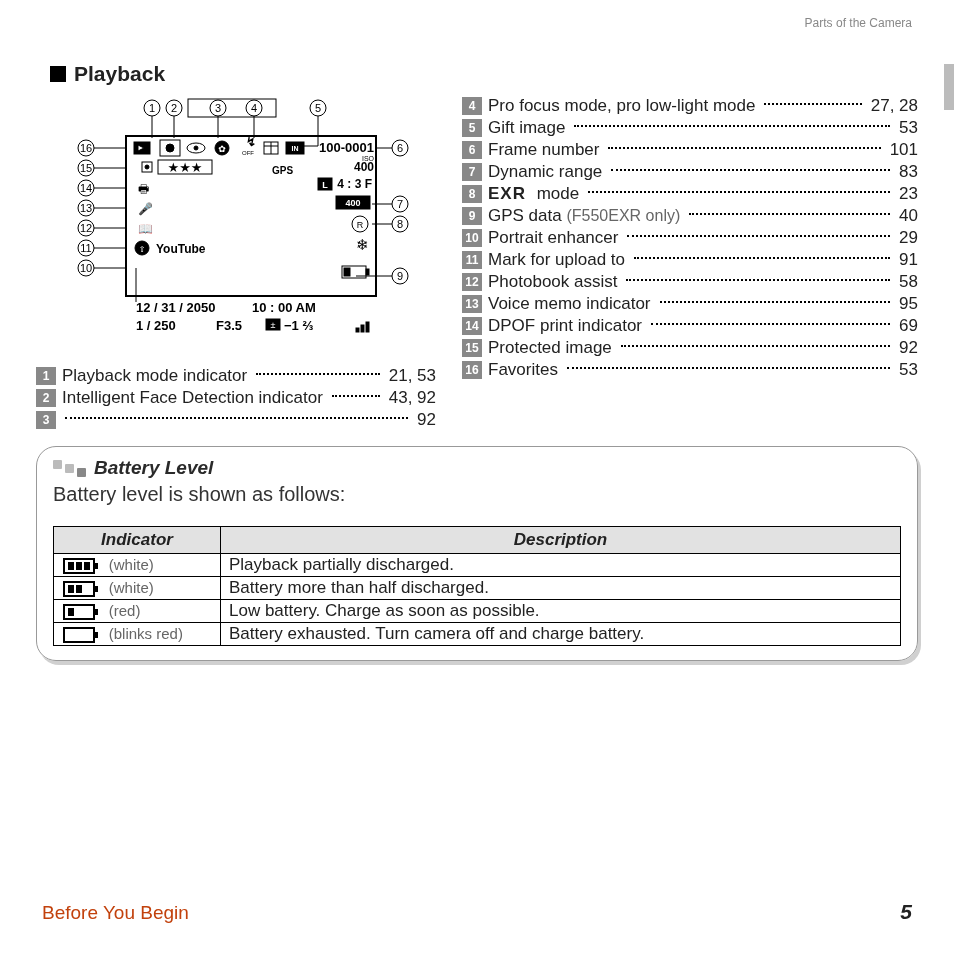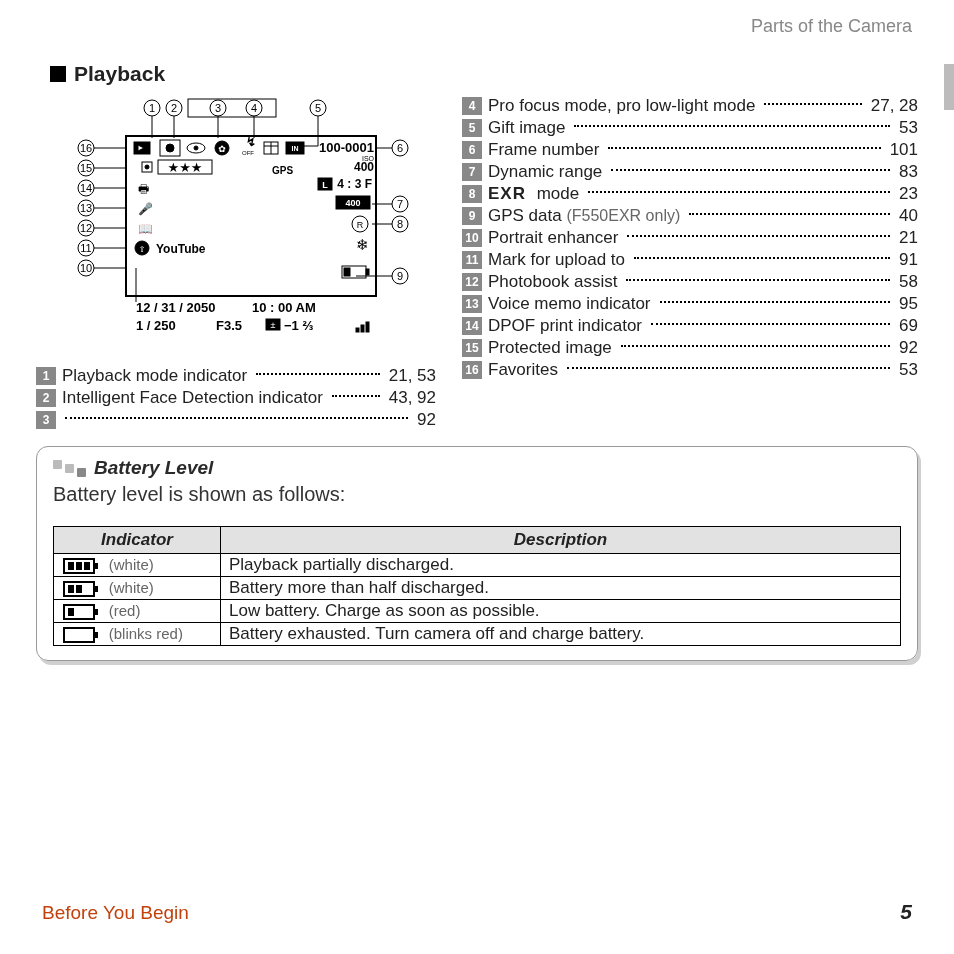--- a/index.html
+++ b/index.html
@@ -2,38 +2,38 @@
 <html><head>
 <meta charset="utf-8">
 <style>
   html,body{margin:0;padding:0}
   body{
     width:954px;height:954px;
     font-family:"Segoe UI","Myriad Pro","Helvetica Neue",Arial,sans-serif;
     font-size:17px;color:#222;background:#fff;
     position:relative;box-sizing:border-box;padding:28px 36px 0 36px;
   }
-  .header-right{position:absolute;top:16px;right:42px;color:#888;font-size:18px}
+  .header-right{position:absolute;top:16px;right:42px;color:#888;font-size:12px}
   .thumb-tab{position:absolute;top:64px;right:0;width:10px;height:46px;background:#bcbcbc}
   .section-title{display:flex;align-items:center;gap:8px;font-weight:700;font-size:21px;margin:34px 0 6px 14px}
   .sq{width:16px;height:16px;background:#000;display:inline-block}
   .two-col{display:flex;gap:26px;align-items:flex-start}
   .col-left{flex:0 0 400px}
   .col-right{flex:1}
   .diagram{border:0;margin:4px auto 10px auto;width:360px}
   .diagram svg{display:block}
   .idx-list{margin:4px 0 0 0;padding:0;list-style:none}
   .idx-list li{display:flex;align-items:center;gap:6px;margin:2px 0;white-space:nowrap}
   .numbox{flex:0 0 20px;height:18px;line-height:18px;background:#888;color:#fff;font-size:12px;font-weight:700;text-align:center}
   .idx-label{font-size:17px;color:#222}
   .idx-label .paren{color:#666;font-size:16px}
   .dots{flex:1;border-bottom:2px dotted #000;margin:0 3px 4px 3px;min-width:12px}
   .idx-page{font-size:17px}
   .battery-panel{
-    margin:14px 0 0 0;border:1px solid #999;border-radius:12px;
+    margin:14px 0 0 0;border:1px solid #999;border-radius:20px;
     box-shadow:3px 4px 0 #d0d0d0;padding:10px 16px 14px 16px
   }
   .bp-title{display:flex;align-items:center;gap:8px;font-weight:700;font-style:italic;color:#2a2a2a;font-size:19px}
   .dots3{display:inline-flex;gap:3px}
   .dots3 span{width:9px;height:9px;background:#bbb;border-radius:1px;display:inline-block}
   .dots3 span:nth-child(1){transform:translateY(-4px)}
   .dots3 span:nth-child(3){transform:translateY(4px);background:#888}
   .bp-sub{font-size:20px;margin:4px 0 20px 0;color:#333}
   table.bat{width:100%;border-collapse:collapse;font-size:17px}
   table.bat th{background:#e2e2e2;border:1px solid #000;font-weight:700;font-style:italic;text-align:center;padding:3px 18px}
@@ -262,21 +262,21 @@
         <li>
           <span class="numbox">9</span>
           <span class="idx-label">GPS data <span class="paren">(F550EXR only)</span></span>
           <span class="dots"></span>
           <span class="idx-page">40</span>
         </li>
         <li>
           <span class="numbox">10</span>
           <span class="idx-label">Portrait enhancer</span>
           <span class="dots"></span>
-          <span class="idx-page">21</span>
+          <span class="idx-page">29</span>
         </li>
         <li>
           <span class="numbox">11</span>
           <span class="idx-label">Mark for upload to</span>
           <span class="dots"></span>
           <span class="idx-page">91</span>
         </li>
         <li>
           <span class="numbox">12</span>
           <span class="idx-label">Photobook assist</span>

